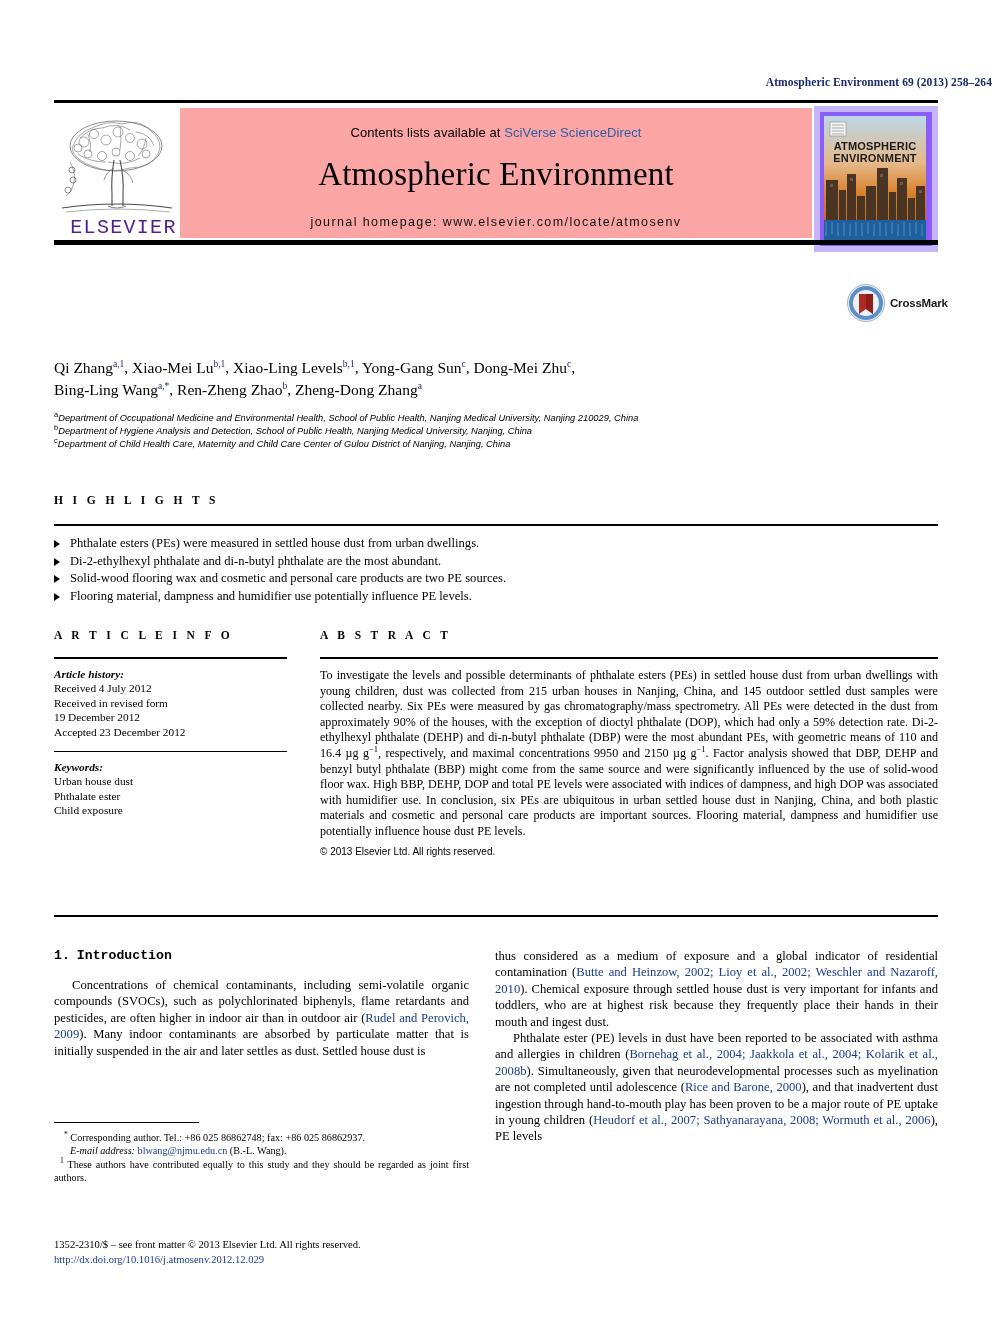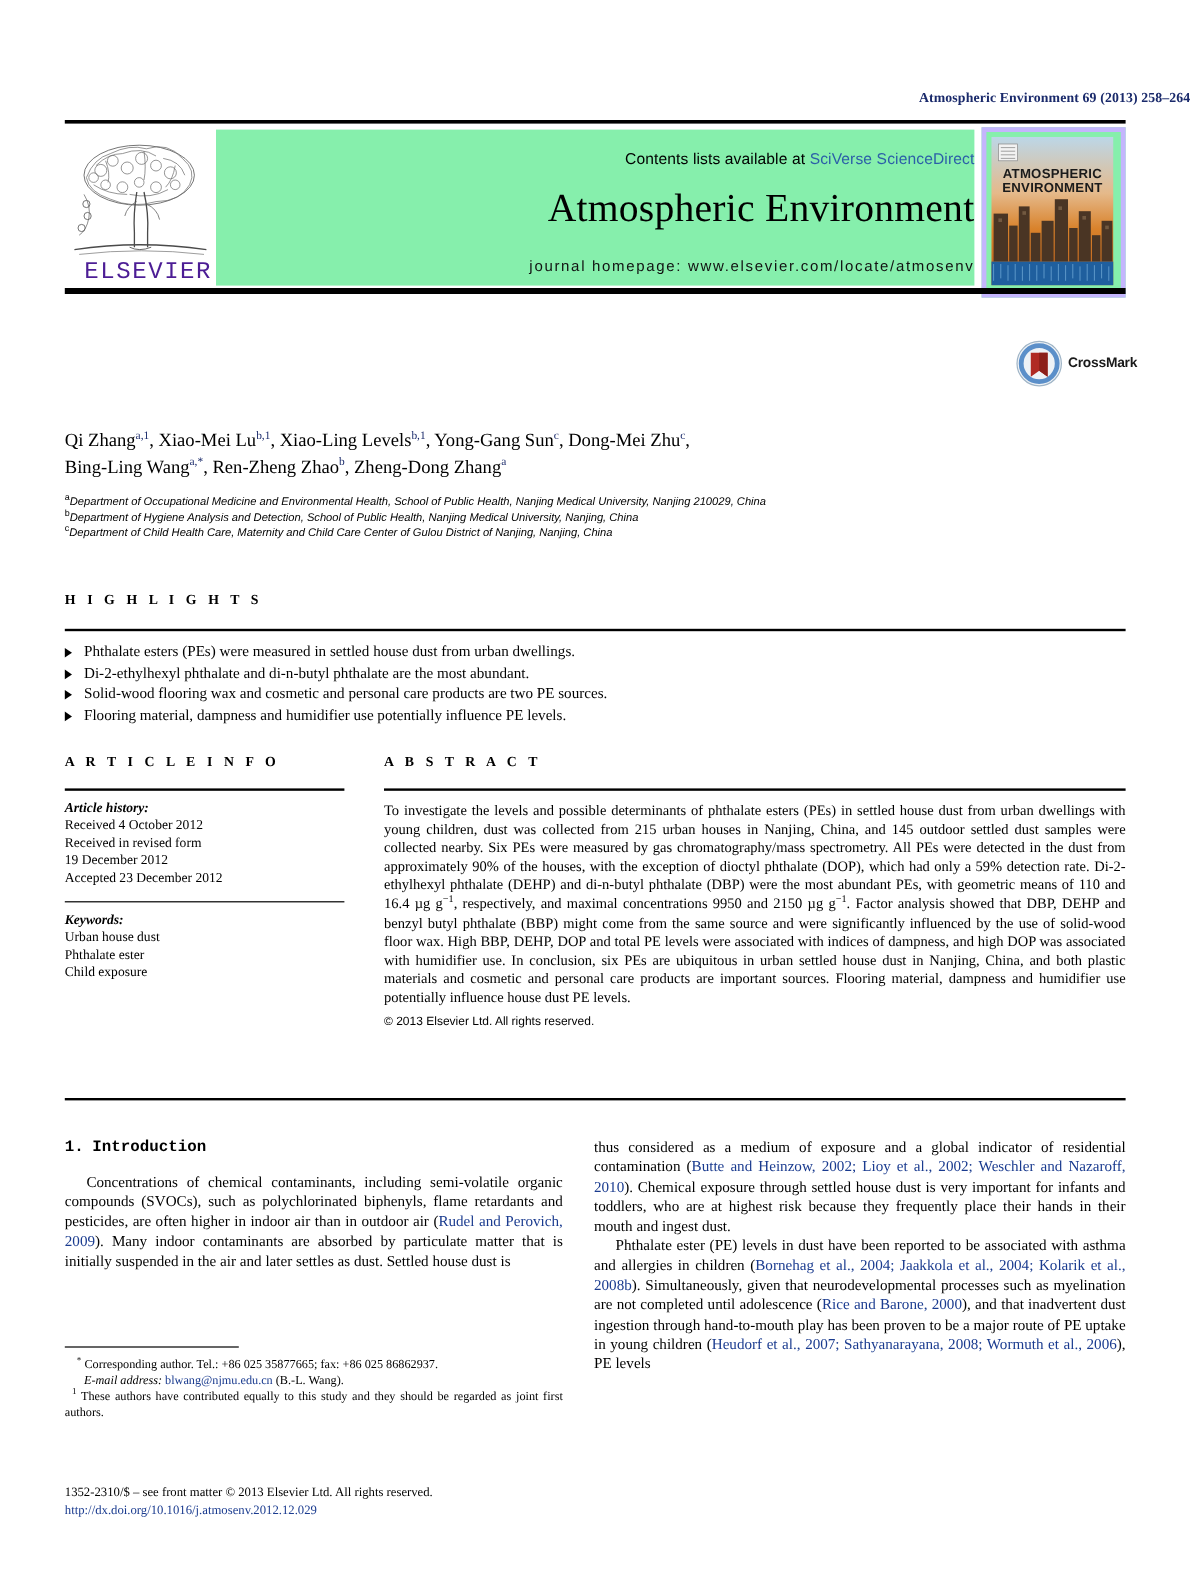--- a/index.html
+++ b/index.html
@@ -63,22 +63,22 @@
     letter-spacing: 1.3px;
     color: #4c1d95;
     line-height: 1;
     margin-top: 2px;
     margin-left: 13px;
   }
   .grey-band {
     position: absolute;
     left: 126px; top: 8px;
     width: 632px; height: 130px;
-    background: #86efac;
-    text-align: right;
+    background: #fca5a5;
+    text-align: center;
   }
   .contents-line {
     font-family: "Liberation Sans", sans-serif;
     font-size: 13px;
     color: #000;
     padding-top: 17px;
     letter-spacing: .1px;
   }
   .contents-line .sd {
     color: #2c5fa8;
@@ -94,22 +94,22 @@
     font-family: "Liberation Sans", sans-serif;
     font-size: 12.5px;
     margin-top: 22px;
     letter-spacing: 1.4px;
     color: #111;
   }
   .cover {
     position: absolute;
     right: 0; top: 6px;
     width: 112px; height: 134px;
-    border: 4px solid #c4b5fd;
-    background: #86efac;
+    border: 6px solid #c4b5fd;
+    background: #8b5cf6;
     overflow: hidden;
   }
   .cover-inner { position:absolute; left:4px; top:4px; width:102px; height:124px; overflow:hidden;}
 
   
   .title-block {
     position: absolute;
     left: 54px; top: 283px;
     width: 790px;
   }
@@ -464,21 +464,21 @@
       <li><span class="tri"></span><span>Solid-wood flooring wax and cosmetic and personal care products are two PE sources.</span></li>
       <li><span class="tri"></span><span>Flooring material, dampness and humidifier use potentially influence PE levels.</span></li>
     </ul>
   </div>
 
   <div class="info-col">
     <div class="sec-label">A R T I C L E  I N F O</div>
     <div class="hr1"></div>
     <div class="history">
       <div class="it">Article history:</div>
-      <div>Received 4 October 2012</div>
+      <div>Received 4 July 2012</div>
       <div>Received in revised form</div>
       <div>19 December 2012</div>
       <div>Accepted 23 December 2012</div>
     </div>
     <div class="hr2"></div>
     <div class="keywords">
       <div class="it">Keywords:</div>
       <div>Urban house dust</div>
       <div>Phthalate ester</div>
       <div>Child exposure</div>
@@ -502,21 +502,21 @@
   </div>
 
   <div class="col-right">
     <p class="body-p" style="text-indent:0"><span>thus considered as a medium of exposure and a global indicator of residential contamination (</span><span class="ref">Butte and Heinzow, 2002; Lioy et al., 2002; Weschler and Nazaroff, 2010</span><span>). Chemical exposure through settled house dust is very important for infants and toddlers, who are at highest risk because they frequently place their hands in their mouth and ingest dust.</span></p>
     <p class="body-p"><span>Phthalate ester (PE) levels in dust have been reported to be associated with asthma and allergies in children (</span><span class="ref">Bornehag et al., 2004; Jaakkola et al., 2004; Kolarik et al., 2008b</span><span>). Simultaneously, given that neurodevelopmental processes such as myelination are not completed until adolescence (</span><span class="ref">Rice and Barone, 2000</span><span>), and that inadvertent dust ingestion through hand-to-mouth play has been proven to be a major route of PE uptake in young children (</span><span class="ref">Heudorf et al., 2007; Sathyanarayana, 2008; Wormuth et al., 2006</span><span>), PE levels</span></p>
   </div>
 
   <div class="footnotes">
     <div class="fn-rule"></div>
     <div class="fn">
-      <span class="mk" style="margin-left:10px">*</span><span> Corresponding author. Tel.: +86 025 35877665; fax: +86 025 86862937.</span><br>
+      <span class="mk" style="margin-left:10px">*</span><span> Corresponding author. Tel.: +86 025 86862748; fax: +86 025 86862937.</span><br>
       <span style="margin-left:16px" class="it">E-mail address:</span>
       <span class="lnk">blwang@njmu.edu.cn</span><span> (B.-L. Wang).</span>
     </div>
     <div class="fn">
       <span class="mk" style="margin-left:6px">1</span><span> These authors have contributed equally to this study and they should be regarded as joint first authors.</span>
     </div>
   </div>
 
   <div class="imprint">
     <div>1352-2310/$ – see front matter © 2013 Elsevier Ltd. All rights reserved.</div>

